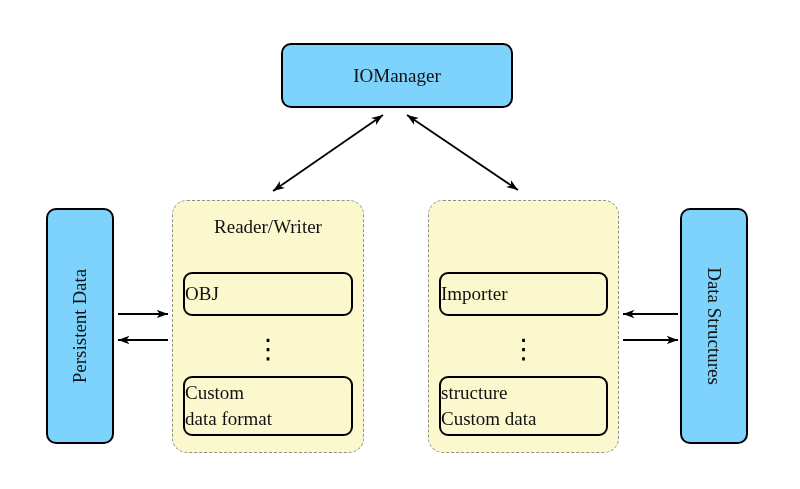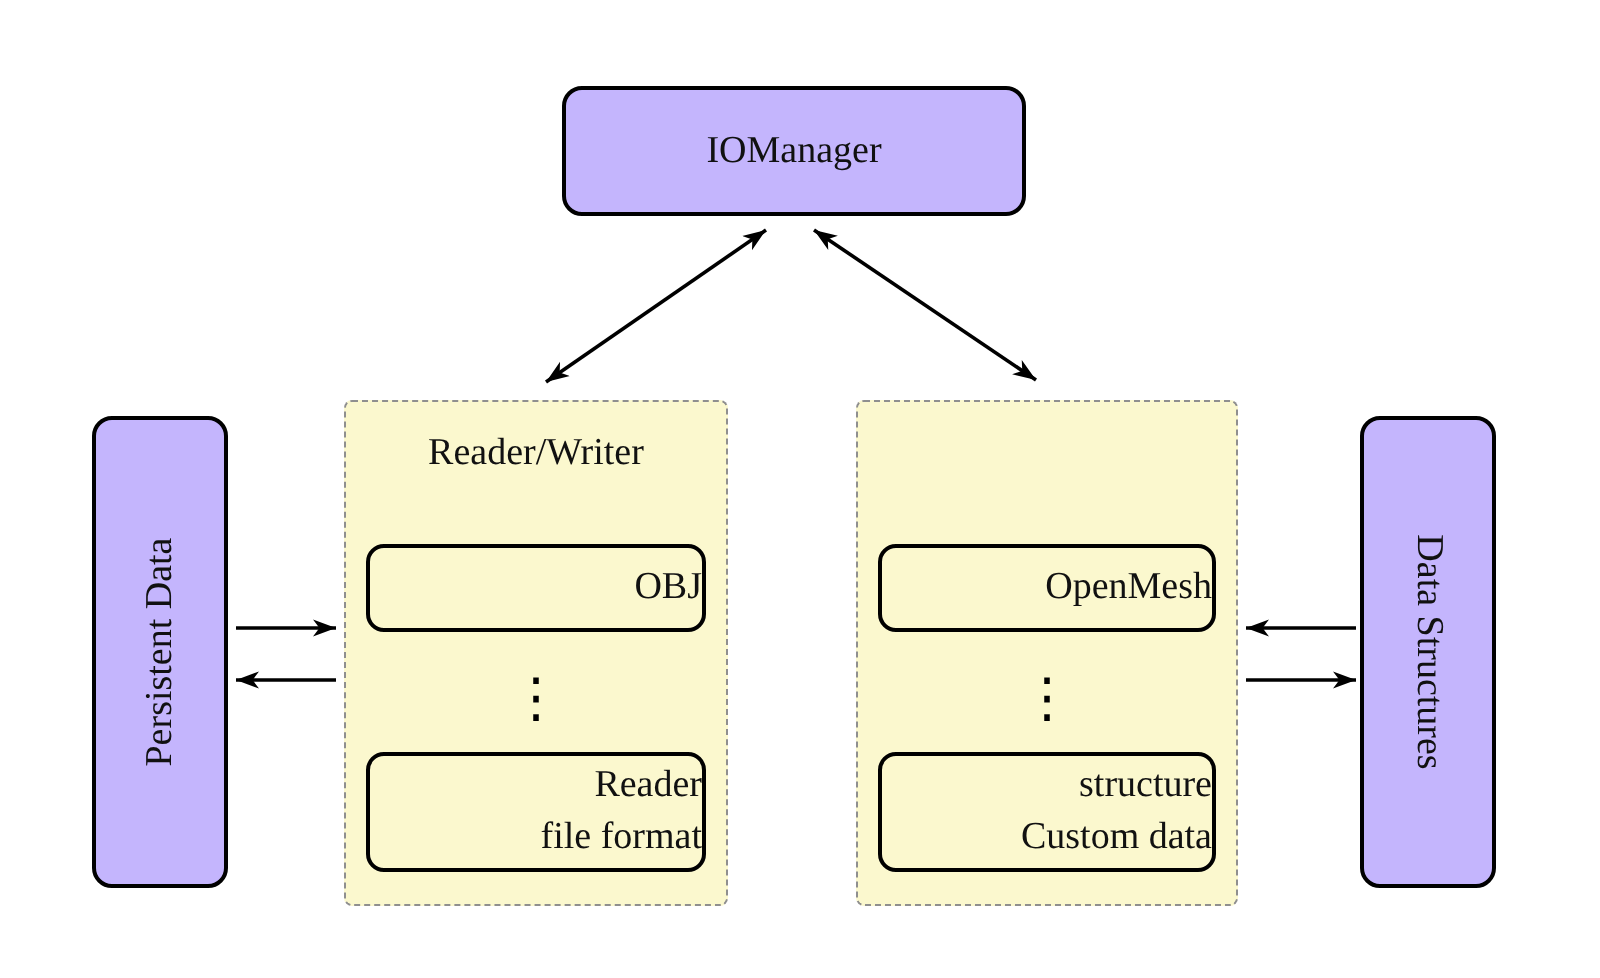--- a/index.html
+++ b/index.html
@@ -7,46 +7,46 @@
     position:relative;
     width:800px;height:489px;
     background:#ffffff;
     font-family:"Liberation Serif","DejaVu Serif",serif;
     color:#111;
     overflow:hidden;
   }
   .abs{position:absolute;}
   
   .node{
-    background:#c4b5fd;
+    background:#7dd3fc;
     border:2.5px solid #000;
     border-radius:10px;
     display:flex;align-items:center;justify-content:center;
     box-sizing:border-box;
     font-size:19px;
   }
   
   .panel{
     background:#FBF8CE;
     border:1.6px dashed #8f8f8f;
-    border-radius:4px;
+    border-radius:15px;
     box-sizing:border-box;
     padding-left:20px;
   }
   .panel-title{
     position:absolute;left:0;right:0;top:15px;
     text-align:center;font-size:19px;
   }
   .panel-item{
     position:absolute;left:10px;right:10px;
     background:#FBF8CE;
     border:2.5px solid #000;
     border-radius:9px;
     box-sizing:border-box;
-    display:flex;flex-direction:column;align-items:flex-end;justify-content:center;
+    display:flex;flex-direction:column;align-items:flex-start;justify-content:center;
     font-size:19px;line-height:26px;
     text-align:center;
   }
   .dots{
     position:absolute;left:0;right:0;
     text-align:center;
     font-size:27px;line-height:30px;
     color:#000;
   }
   .vlabel{white-space:nowrap;font-size:19px;}
@@ -89,28 +89,28 @@
     <span class="vlabel rot-cw">Data Structures</span>
   </div>
 
   <div class="panel abs" style="left:172px;top:200px;width:192px;height:253px;">
     <div class="panel-title">Reader/Writer</div>
     <div class="panel-item" style="top:71px;height:44px;">
       <span>OBJ</span>
     </div>
     <div class="dots" style="top:133px;">⋮</div>
     <div class="panel-item" style="top:175px;height:60px;">
-      <span>Reader</span>
-      <span>file format</span>
+      <span>Custom</span>
+      <span>data format</span>
     </div>
   </div>
 
   <div class="panel abs" style="left:428px;top:200px;width:191px;height:253px;">
     <div class="panel-item" style="top:71px;height:44px;">
-      <span>OpenMesh</span>
+      <span>Importer</span>
     </div>
     <div class="dots" style="top:133px;">⋮</div>
     <div class="panel-item" style="top:175px;height:60px;">
       <span>structure</span>
       <span>Custom data</span>
     </div>
   </div>
 
 </div>
 

